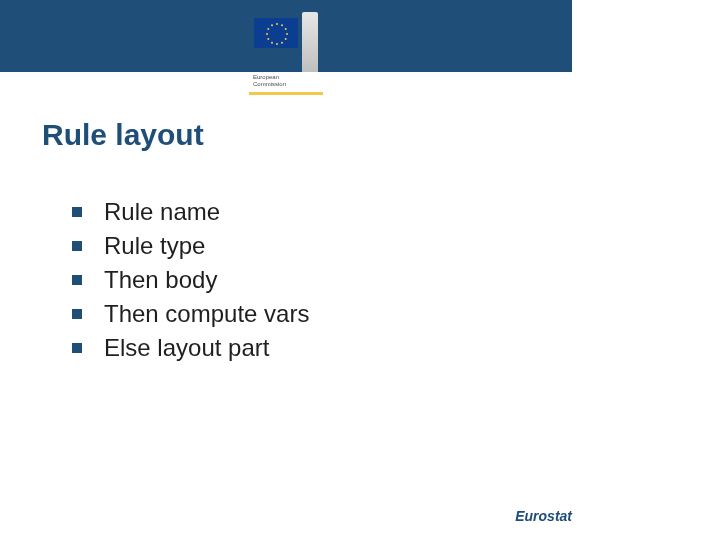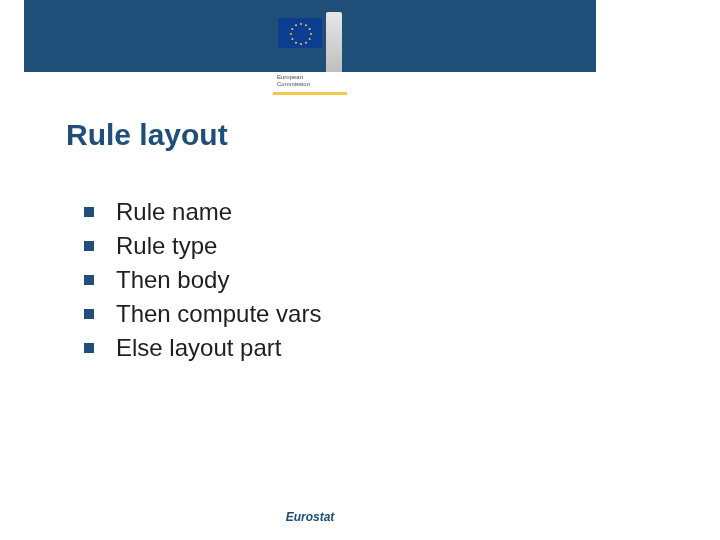--- a/index.html
+++ b/index.html
@@ -1,18 +1,18 @@
 <!DOCTYPE html>
 <html><head>
 <meta charset="utf-8">
 <style>
   * { margin: 0; padding: 0; box-sizing: border-box; }
   html, body { width: 720px; height: 540px; font-family: Arial, Helvetica, sans-serif; background: #fff; overflow: hidden; }
 
-  .slide { width: 572px; height: 540px; position: relative; margin-left: 24px; }
+  .slide { width: 572px; height: 540px; position: relative; }
 
   
   .banner {
     width: 100%;
     height: 72px;
     background: #1f4e79; 
     position: relative;
   }
 
   
@@ -72,21 +72,21 @@
     left: 42px;
     font-size: 30px;
     font-weight: bold;
     color: #1f4e79;
   }
 
   
   .content {
     position: absolute;
     top: 198px;
-    left: 60px;
+    left: 72px;
   }
   .bullet-row {
     display: flex;
     align-items: center;
     margin-bottom: 6px;
   }
   .bullet-mark {
     width: 10px;
     height: 10px;
     background: #1f4e79;
@@ -97,22 +97,22 @@
     font-size: 24px;
     color: #1f1f1f;
   }
 
   
   .footer {
     position: absolute;
     bottom: 16px;
     left: 0;
     width: 100%;
-    text-align: center;
-    font-size: 12px;
+    text-align: right;
+    font-size: 14px;
     font-style: italic;
     font-weight: bold;
     color: #1f4e79;
   }
 </style>
 </head>
 <body>
 
 <div class="slide">
 

